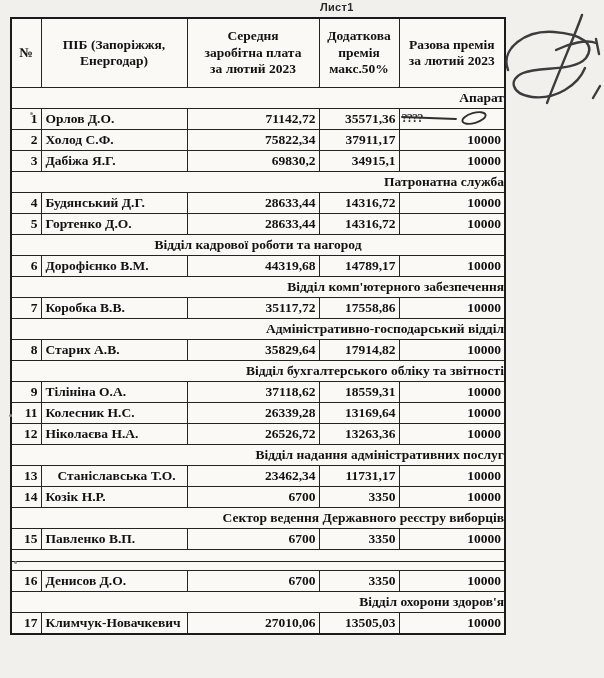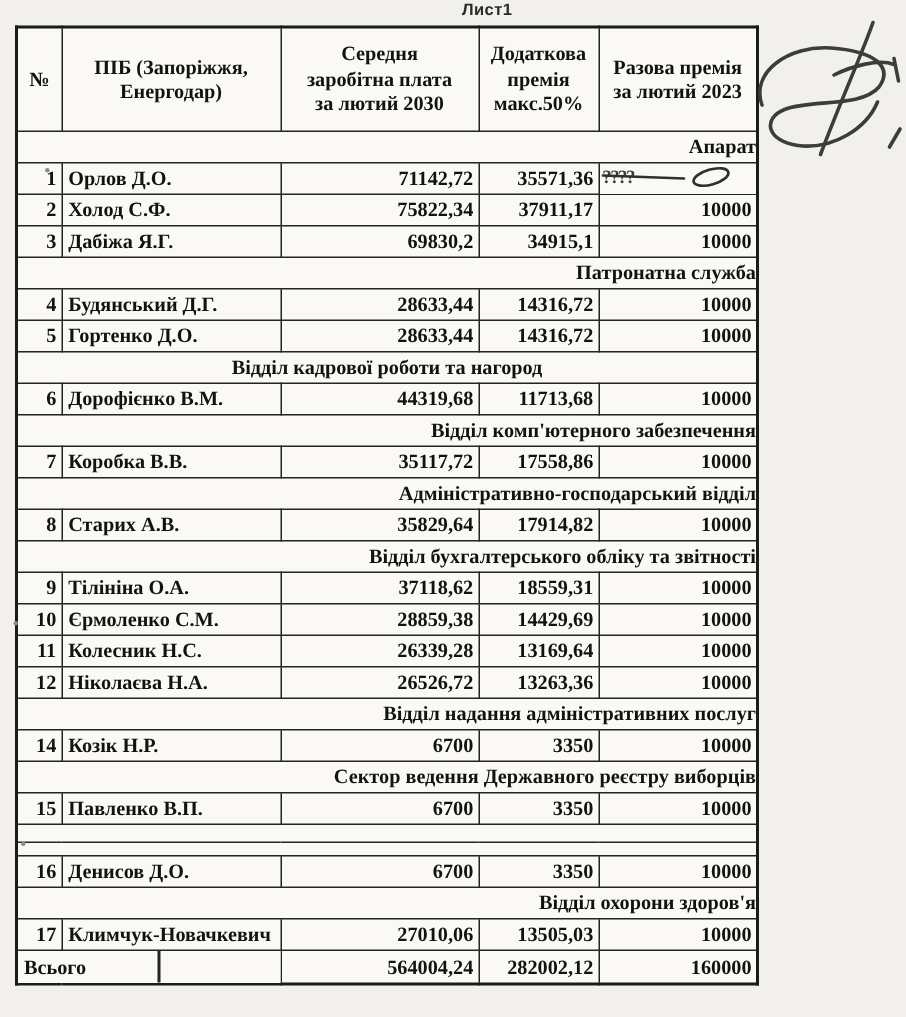--- a/index.html
+++ b/index.html
@@ -2,21 +2,21 @@
 <html><head>
 <meta charset="utf-8">
 <style>
   html,body { margin:0; padding:0; }
   body {
     width:604px; height:678px; position:relative; overflow:hidden;
     background:#f1f0ec;
     font-family:"Liberation Serif", serif;
   }
   .sheet-title {
-    position:absolute; top:1px; left:308px;
+    position:absolute; top:1px; left:320px;
     font-family:"Liberation Sans", sans-serif;
     font-size:11px; font-weight:bold; color:#2a2a2a; letter-spacing:.3px;
   }
   table.doc {
     position:absolute; left:10px; top:17px; width:494px;
     border-collapse:collapse; table-layout:fixed;
     border:2.5px solid #1b1b1b;
   }
   .doc th, .doc td {
     border:1.6px solid #242424;
@@ -63,21 +63,21 @@
       <col style="width:80px">
       <col style="width:106px">
   </colgroup>
   <thead>
     <tr>
       <th>№</th>
       <th>ПІБ (Запоріжжя,
 Енергодар)</th>
       <th>Середня
 заробітна плата
-за лютий 2030</th>
+за лютий 2023</th>
       <th>Додаткова
 премія
 макс.50%</th>
       <th>Разова премія
 за лютий 2023</th>
     </tr>
   </thead>
   <tbody id="table-body">
       <tr class="section">
         <td colspan="5">Апарат</td>
@@ -128,21 +128,21 @@
         <td class="val">14316,72</td>
         <td class="val">10000</td>
       </tr>
       <tr class="section center">
         <td colspan="5">Відділ кадрової роботи та нагород</td>
       </tr>
       <tr class="drow">
         <td class="num">6</td>
         <td class="name">Дорофієнко В.М.</td>
         <td class="val">44319,68</td>
-        <td class="val">11713,68</td>
+        <td class="val">14789,17</td>
         <td class="val">10000</td>
       </tr>
       <tr class="section">
         <td colspan="5">Відділ комп'ютерного забезпечення</td>
       </tr>
       <tr class="drow">
         <td class="num">7</td>
         <td class="name">Коробка В.В.</td>
         <td class="val">35117,72</td>
         <td class="val">17558,86</td>
@@ -162,44 +162,44 @@
         <td colspan="5">Відділ бухгалтерського обліку та звітності</td>
       </tr>
       <tr class="drow">
         <td class="num">9</td>
         <td class="name">Тілініна О.А.</td>
         <td class="val">37118,62</td>
         <td class="val">18559,31</td>
         <td class="val">10000</td>
       </tr>
       <tr class="drow">
-        <td class="num">10</td>
-        <td class="name">Єрмоленко С.М.</td>
-        <td class="val">28859,38</td>
-        <td class="val">14429,69</td>
-        <td class="val">10000</td>
-      </tr>
-      <tr class="drow">
         <td class="num">11</td>
         <td class="name">Колесник Н.С.</td>
         <td class="val">26339,28</td>
         <td class="val">13169,64</td>
         <td class="val">10000</td>
       </tr>
       <tr class="drow">
         <td class="num">12</td>
         <td class="name">Ніколаєва Н.А.</td>
         <td class="val">26526,72</td>
         <td class="val">13263,36</td>
         <td class="val">10000</td>
       </tr>
       <tr class="section">
         <td colspan="5">Відділ надання адміністративних послуг</td>
       </tr>
       <tr class="drow">
+        <td class="num">13</td>
+        <td class="name indent">Станіславська Т.О.</td>
+        <td class="val">23462,34</td>
+        <td class="val">11731,17</td>
+        <td class="val">10000</td>
+      </tr>
+      <tr class="drow">
         <td class="num">14</td>
         <td class="name">Козік Н.Р.</td>
         <td class="val">6700</td>
         <td class="val">3350</td>
         <td class="val">10000</td>
       </tr>
       <tr class="section">
         <td colspan="5">Сектор ведення  Державного реєстру виборців</td>
       </tr>
       <tr class="drow">
@@ -224,26 +224,20 @@
       </tr>
       <tr class="section">
         <td colspan="5">Відділ охорони здоров'я</td>
       </tr>
       <tr class="drow">
         <td class="num">17</td>
         <td class="name">Климчук-Новачкевич</td>
         <td class="val">27010,06</td>
         <td class="val">13505,03</td>
         <td class="val">10000</td>
-      </tr>
-      <tr class="total">
-        <td class="total-label" colspan="2">Всього<span class="inner-divider"></span></td>
-        <td class="val">564004,24</td>
-        <td class="val">282002,12</td>
-        <td class="val">160000</td>
       </tr>
     </tbody>
 </table>
 
 <svg class="signature" width="106" height="108" viewBox="0 0 106 108">
   <g fill="none" stroke="#3c3c3c" stroke-width="2.4" stroke-linecap="round">
     <path d="M10,62 C2,40 28,22 56,24 C84,26 98,36 88,50 C76,64 42,58 25,65 C10,71 13,86 34,89 C58,92 80,77 87,60"></path>
     <path d="M84,7 C77,27 63,58 49,95"></path>
     <path d="M58,42 C70,36 88,31 98,35"></path>
     <path d="M98,31 l3,15"></path>

